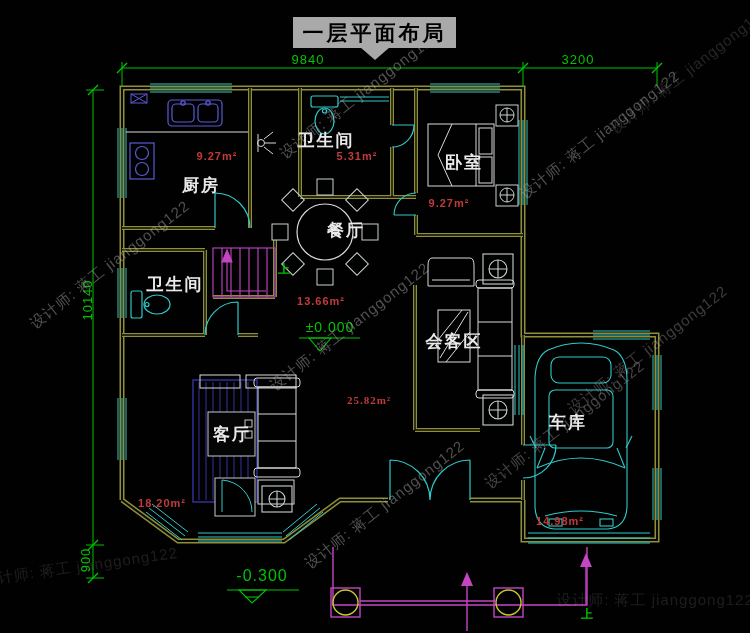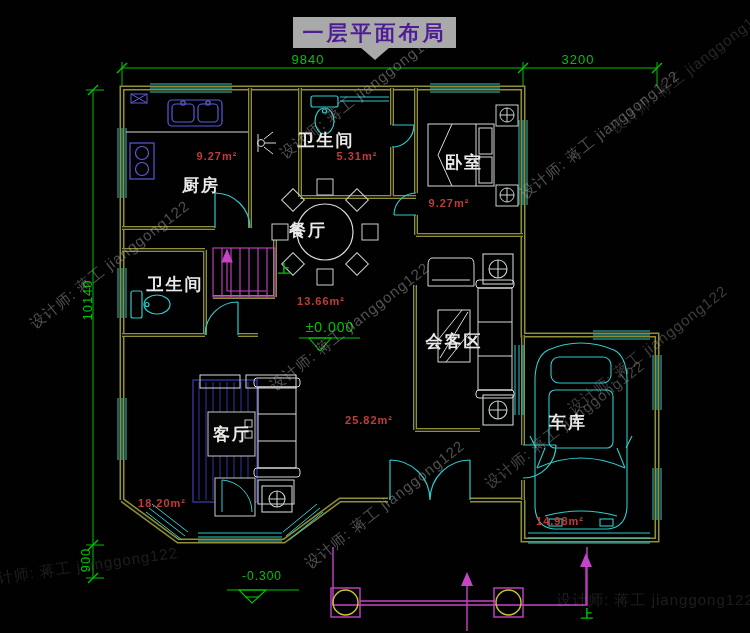--- a/index.html
+++ b/index.html
@@ -12,21 +12,21 @@
   .room{color:#eaeaea;font-size:17px;font-weight:bold;letter-spacing:2px;}
   .area{color:#c13b3b;font-size:11px;font-weight:bold;letter-spacing:1px;}
   .dim{color:#00c300;font-size:13px;letter-spacing:1px;}
   .vdim{transform:translate(-50%,-50%) rotate(-90deg);}
   .elev{color:#00c300;font-size:14px;letter-spacing:1px;}
   .up{color:#00c300;font-size:12px;font-weight:bold;}
   .wm{color:rgba(178,178,178,0.45);font-size:15px;letter-spacing:1px;
       transform:translate(-50%,-50%) rotate(-38deg);z-index:6;}
   .title-box{
     position:absolute;left:293px;top:17px;width:163px;height:31px;background:#a9a9a9;
-    color:#4c1d95;font-size:21px;font-weight:bold;letter-spacing:3px;
+    color:#000000;font-size:21px;font-weight:bold;letter-spacing:3px;
     display:flex;align-items:center;justify-content:center;z-index:8;
   }
   .title-tri{
     position:absolute;left:360px;top:47px;width:0;height:0;z-index:8;
     border-left:15px solid transparent;border-right:15px solid transparent;
     border-top:13px solid #a9a9a9;
   }
 </style>
 </head>
 <body>
@@ -245,36 +245,36 @@
 
   <div class="title-box">一层平面布局</div>
   <div class="title-tri"></div>
 
   <div class="lbl dim" style="left:308px;top:59px;">9840</div>
   <div class="lbl dim" style="left:578px;top:59px;">3200</div>
   <div class="lbl dim vdim" style="left:87px;top:300px;">10140</div>
   <div class="lbl dim vdim" style="left:85px;top:560px;">900</div>
 
   <div class="lbl elev" style="left:330px;top:327px;">±0.000</div>
-  <div class="lbl elev" style="left:262px;top:576px;font-size:12px;">-0.300</div>
+  <div class="lbl elev" style="left:262px;top:576px;font-size:16px;">-0.300</div>
 
   <div class="lbl room" style="left:201px;top:185px;">厨房</div>
   <div class="lbl room" style="left:326px;top:140px;">卫生间</div>
   <div class="lbl room" style="left:464px;top:162px;">卧室</div>
-  <div class="lbl room" style="left:308px;top:230px;">餐厅</div>
+  <div class="lbl room" style="left:346px;top:230px;">餐厅</div>
   <div class="lbl room" style="left:175px;top:284px;">卫生间</div>
   <div class="lbl room" style="left:454px;top:341px;">会客区</div>
   <div class="lbl room" style="left:232px;top:434px;">客厅</div>
   <div class="lbl room" style="left:568px;top:422px;">车库</div>
 
   <div class="lbl area" style="left:217px;top:156px;">9.27m²</div>
   <div class="lbl area" style="left:357px;top:156px;">5.31m²</div>
   <div class="lbl area" style="left:449px;top:203px;">9.27m²</div>
   <div class="lbl area" style="left:321px;top:301px;">13.66m²</div>
-  <div class="lbl area" style="left:369px;top:420px;">25.82m²</div>
+  <div class="lbl area" style="left:369px;top:400px;font-family:Liberation Serif, serif;">25.82m²</div>
   <div class="lbl area" style="left:162px;top:503px;">18.20m²</div>
   <div class="lbl area" style="left:560px;top:521px;text-align:right;">14.98m²</div>
 
   <div class="lbl up" style="left:284px;top:269px;">上</div>
   <div class="lbl up" style="left:587px;top:614px;">上</div>
 
   <div class="lbl wm" style="left:360px;top:95px;">设计师: 蒋工 jianggong122</div>
   <div class="lbl wm" style="left:110px;top:265px;">设计师: 蒋工 jianggong122</div>
   <div class="lbl wm" style="left:350px;top:327px;">设计师: 蒋工 jianggong122</div>
   <div class="lbl wm" style="left:385px;top:505px;">设计师: 蒋工 jianggong122</div>

